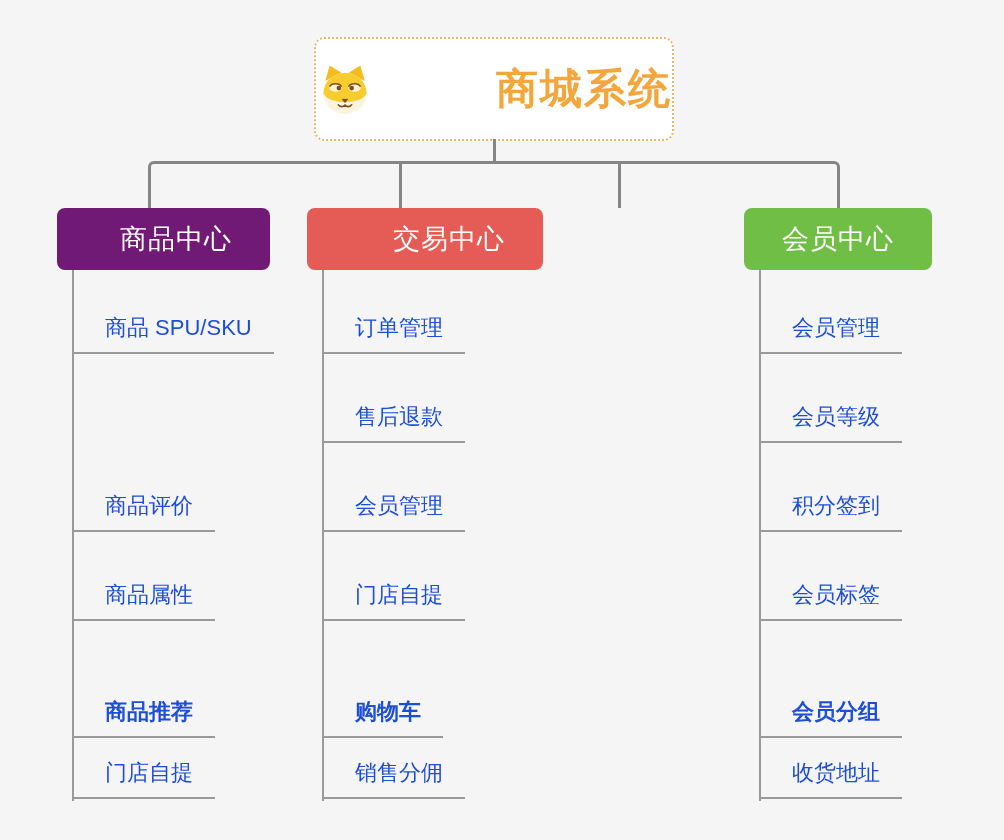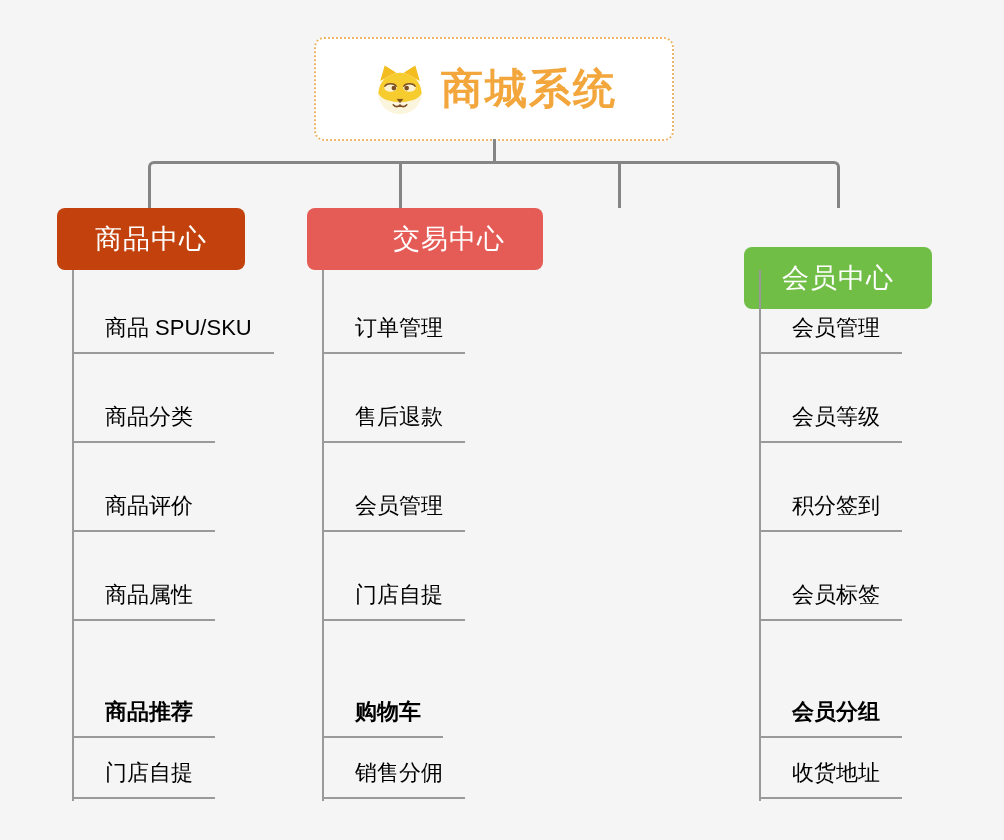--- a/index.html
+++ b/index.html
@@ -22,21 +22,21 @@
     left: 314px;
     top: 37px;
     width: 360px;
     height: 104px;
     background: #ffffff;
     border: 2px dotted #ecb568;
     border-radius: 10px;
     box-sizing: border-box;
     display: flex;
     align-items: center;
-    justify-content: center;
+    justify-content: space-between;
     gap: 12px;
   }
   .root-title {
     font-size: 42px;
     font-weight: bold;
     color: #f2a63c;
     letter-spacing: 2px;
     line-height: 1;
   }
   .dog { width: 58px; height: 54px; display: inline-block; }
@@ -82,21 +82,21 @@
     left: 15px; top: 62px;
     width: 2px; height: 531px;
     background: #9a9a9a;
   }
   .leaf {
     position: absolute;
     left: 15px;
     padding: 0 22px 8px 33px;
     border-bottom: 2px solid #9a9a9a;
     font-size: 22px;
-    color: #000000;
+    color: #1d4ed8;
     line-height: 32px;
     white-space: nowrap;
   }
   .r0 { top: 104px; }
   .r1 { top: 193px; }
   .r2 { top: 282px; }
   .r3 { top: 371px; }
   .r4 { top: 488px; font-weight: bold; }
   .r5 { top: 549px; }
 </style>
@@ -124,44 +124,43 @@
     </span>
     <span class="root-title">商城系统</span>
   </div>
 
   <div class="conn root-stem"></div>
   <div class="bus"></div>
   <div class="drop drop-2"></div>
   <div class="drop drop-3"></div>
 
   <div class="col col-0">
-    <div class="branch-box" style="background-color: #c2410c;">商品中心</div>
+    <div class="branch-box" style="background-color: #701a75; padding-left: 25px;">商品中心</div>
     <div class="trunk"></div>
     <div class="leaf r0">商品 SPU/SKU</div>
-    <div class="leaf r1">商品分类</div>
     <div class="leaf r2">商品评价</div>
     <div class="leaf r3">商品属性</div>
     <div class="leaf r4">商品推荐</div>
     <div class="leaf r5">门店自提</div>
   </div>
 
   <div class="col col-1">
     <div class="branch-box" style="background-color: rgb(229, 91, 85); padding-left: 48px;">交易中心</div>
     <div class="trunk"></div>
     <div class="leaf r0">订单管理</div>
     <div class="leaf r1">售后退款</div>
     <div class="leaf r2">会员管理</div>
     <div class="leaf r3">门店自提</div>
     <div class="leaf r4">购物车</div>
     <div class="leaf r5">销售分佣</div>
   </div>
 
 
   <div class="col col-3">
-    <div class="branch-box" style="background-color: rgb(112, 190, 70); margin-top: 39px;">会员中心</div>
+    <div class="branch-box" style="background-color: rgb(112, 190, 70);">会员中心</div>
     <div class="trunk"></div>
     <div class="leaf r0">会员管理</div>
     <div class="leaf r1">会员等级</div>
     <div class="leaf r2">积分签到</div>
     <div class="leaf r3">会员标签</div>
     <div class="leaf r4">会员分组</div>
     <div class="leaf r5">收货地址</div>
   </div>
 
 </div>

